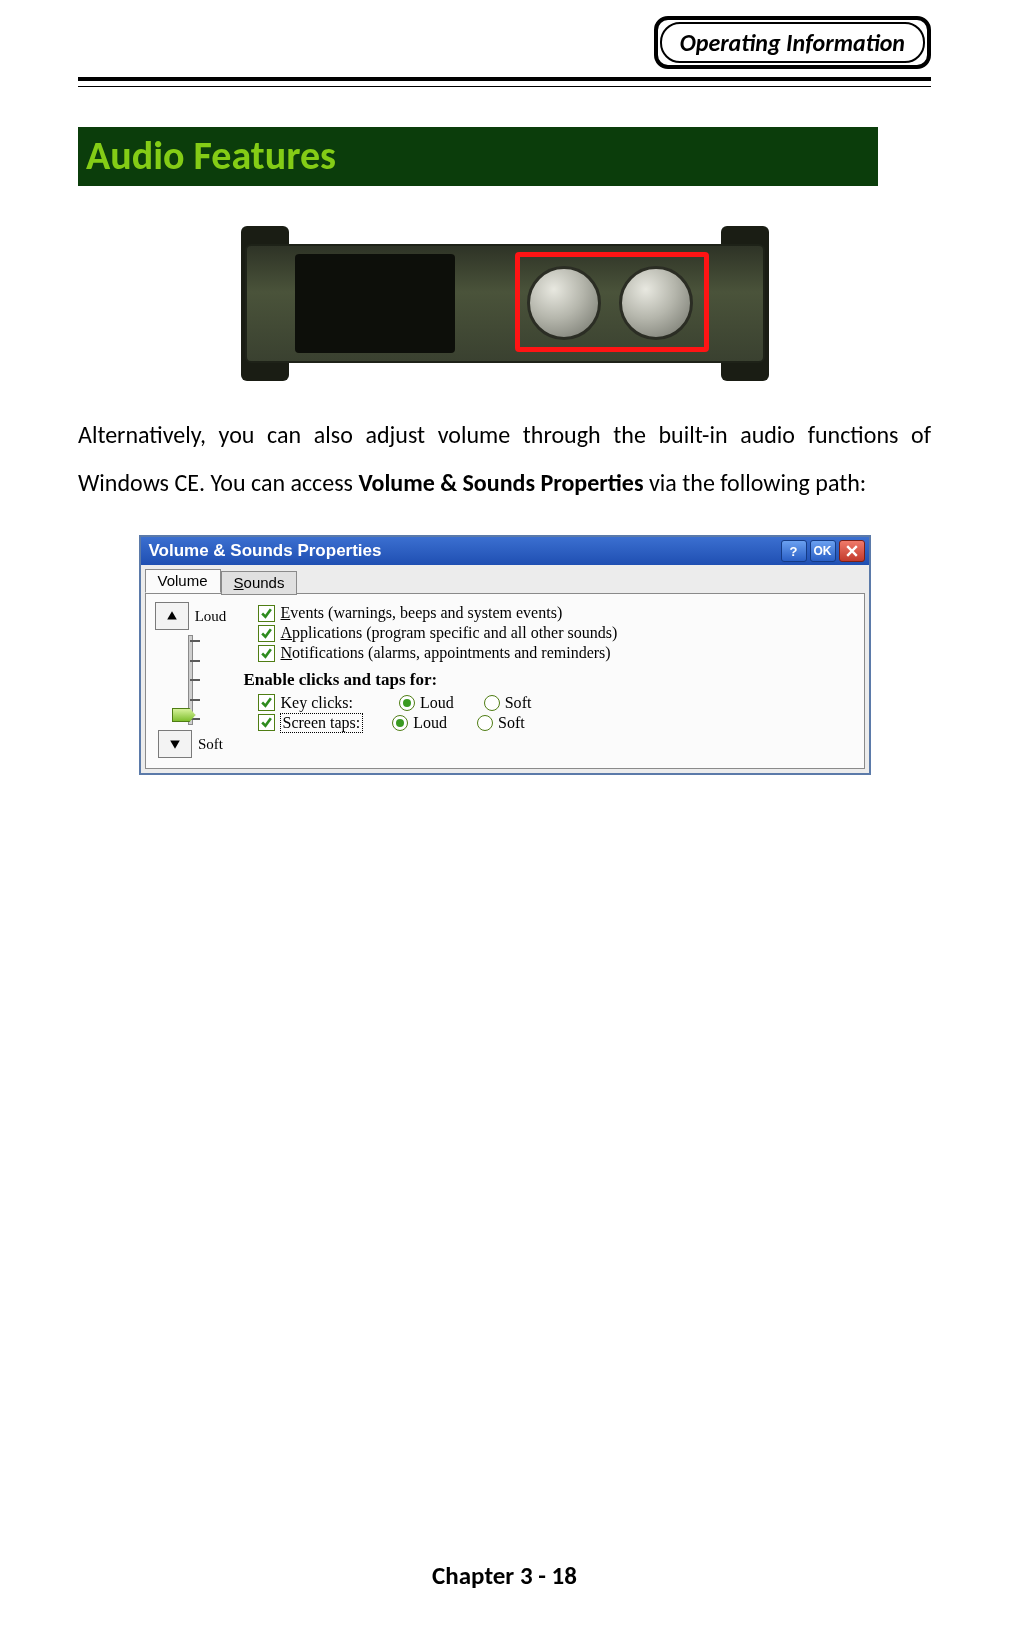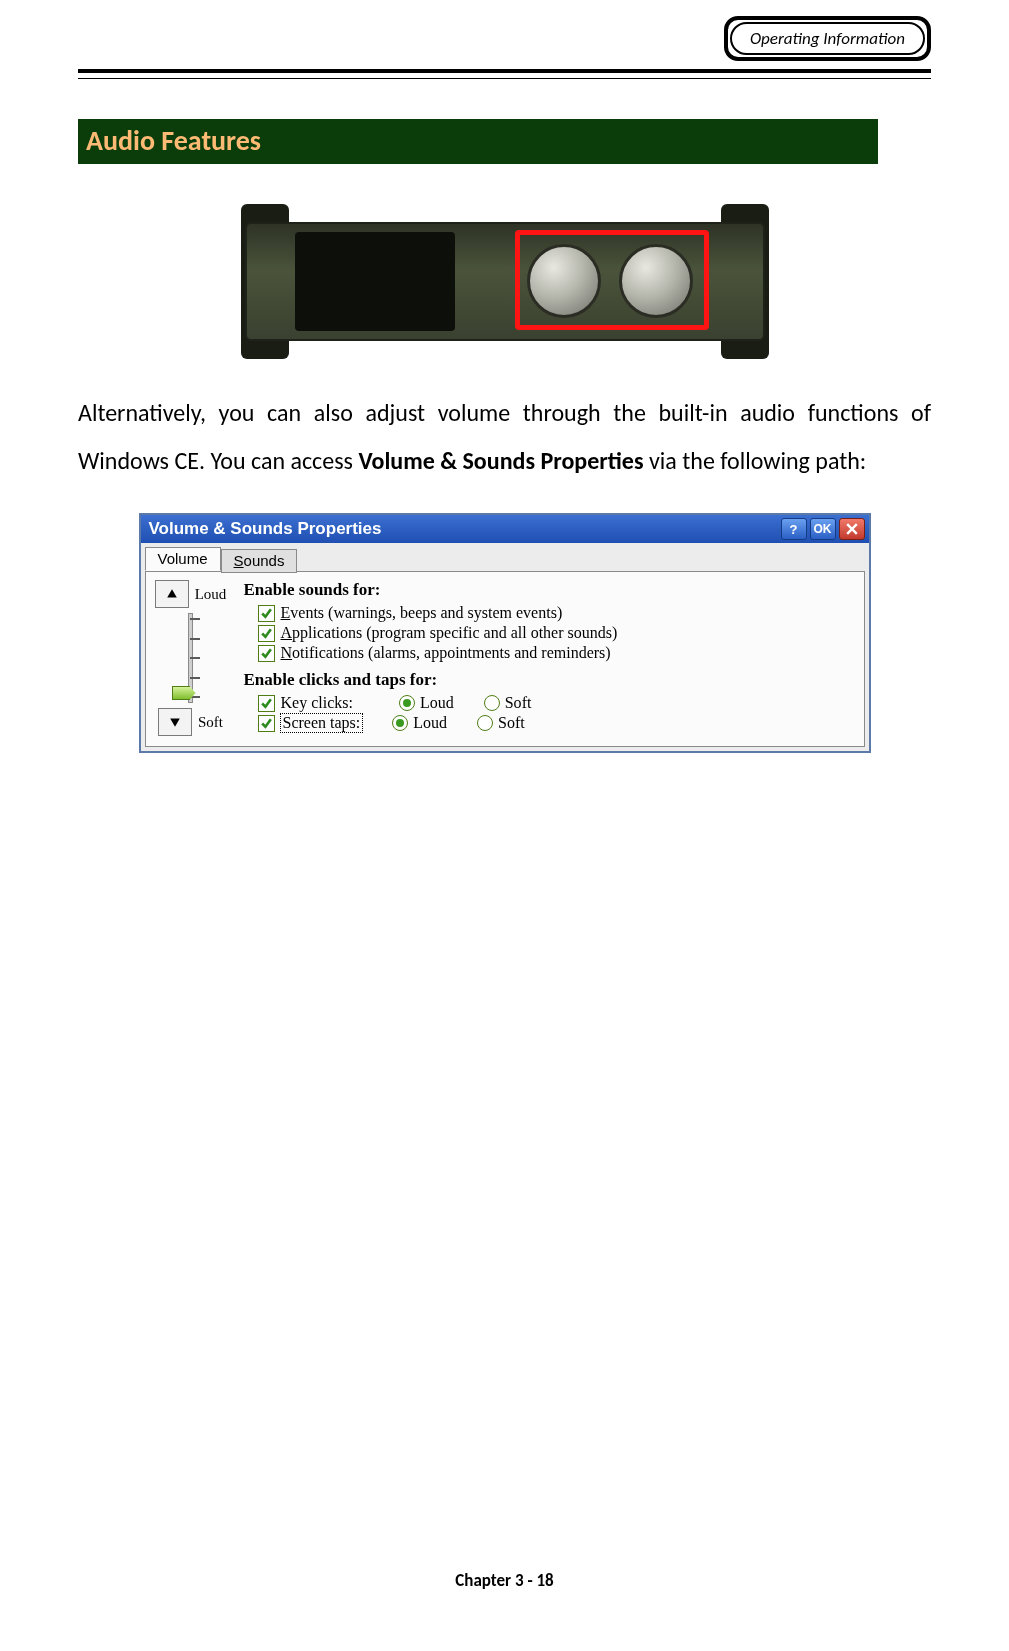--- a/index.html
+++ b/index.html
@@ -23,36 +23,36 @@
   .header-badge {
     border: 4px solid #000;
     border-radius: 14px;
     padding: 2px;
     background: #fff;
   }
   .header-badge-inner {
     border: 2px solid #000;
     border-radius: 20px;
     padding: 4px 18px;
-    font-weight: normal;
+    font-weight: bold;
     font-style: italic;
-    font-size: 17px;
+    font-size: 24px;
     white-space: nowrap;
   }
   .hr-double {
     border-top: 4px solid #000;
     border-bottom: 1.5px solid #000;
     height: 10px;
     margin-bottom: 40px;
   }
   .section-heading {
     background: #0b3d0b;
-    color: #fdba74;
+    color: #84cc16;
     font-weight: bold;
-    font-size: 28px;
+    font-size: 40px;
     padding: 4px 8px 6px 8px;
     width: 800px;
     margin-bottom: 40px;
   }
   .body-text {
     font-size: 24px;
     line-height: 2.0;
     text-align: justify;
   }
   .body-text .bold { font-weight: bold; }
@@ -186,31 +186,31 @@
   }
   .opts-col { flex:1; }
   .opts-heading { font-weight:bold; font-size:17px; margin-bottom:4px; }
   .check-row { display:flex; align-items:flex-end; gap:6px; margin:2px 0 2px 14px; font-size:16px; }
   .checkbox {
     width:17px; height:17px; border:1px solid #4f7d14; background:#fff;
     display:flex; align-items:center; justify-content:center;
   }
   .checkbox svg{ width:13px; height:13px; }
   .check-row .ul{ text-decoration:underline; }
-  .radio-row { display:flex; align-items:center; gap:6px; margin:2px 0 2px 14px; font-size:16px; }
+  .radio-row { display:flex; gap:6px; margin:2px 0 2px 14px; font-size:16px; }
   .radio-group { display:flex; gap:30px; margin-left:40px; }
   .radio {
     width:16px; height:16px; border:1px solid #4f7d14; border-radius:50%; background:#fff;
     display:flex; align-items:center; justify-content:center;
   }
   .radio .dot { width:8px; height:8px; border-radius:50%; background:#3a9a20; }
   .dotted-focus { outline: 1px dotted #000; padding: 0 2px; }
   .footer {
     position:absolute; bottom:60px; left:0; right:0;
-    text-align:center; font-weight:bold; font-size:17px;
+    text-align:center; font-weight:bold; font-size:25px;
   }
 </style>
 </head>
 <body>
 
 <div class="page">
   <div class="header-row">
     <div class="header-badge">
       <div class="header-badge-inner">Operating Information</div>
     </div>
@@ -278,21 +278,20 @@
           <div class="arrow-btn">
             <svg viewBox="0 0 10 10">
                 <path d="M1 2 L9 2 L5 9 Z" fill="#000"></path>
               </svg>
           </div>
           <span class="vol-label">Soft</span>
         </div>
       </div>
 
       <div class="opts-col">
-        <div class="opts-heading">Enable sounds for:</div>
 
         <div class="check-row">
           <div class="checkbox">
             <svg viewBox="0 0 12 12">
                 <path d="M2 6 L5 9 L10 2" stroke="#2e8b1e" stroke-width="2.4" fill="none"></path>
               </svg>
           </div>
           <span><span class="ul">E</span><span>vents (warnings, beeps and system events)</span></span>
         </div>
 

